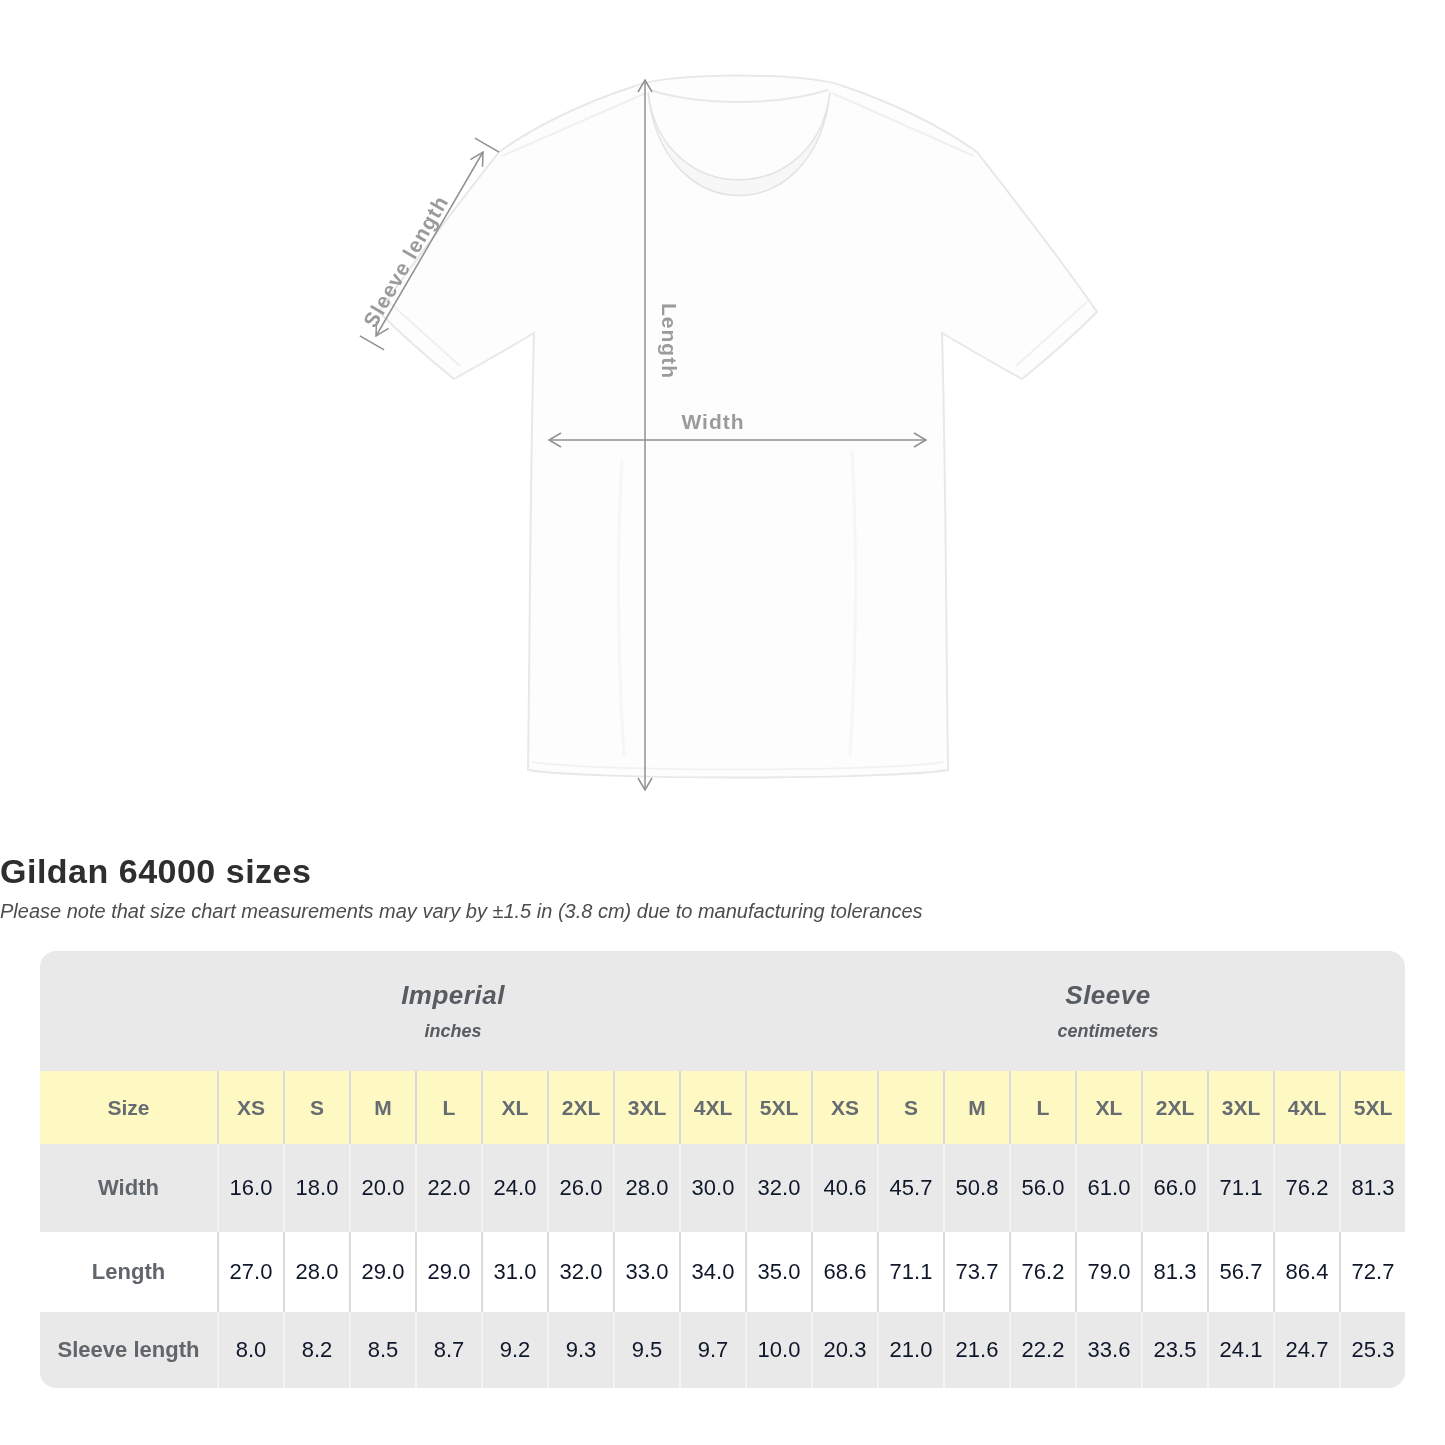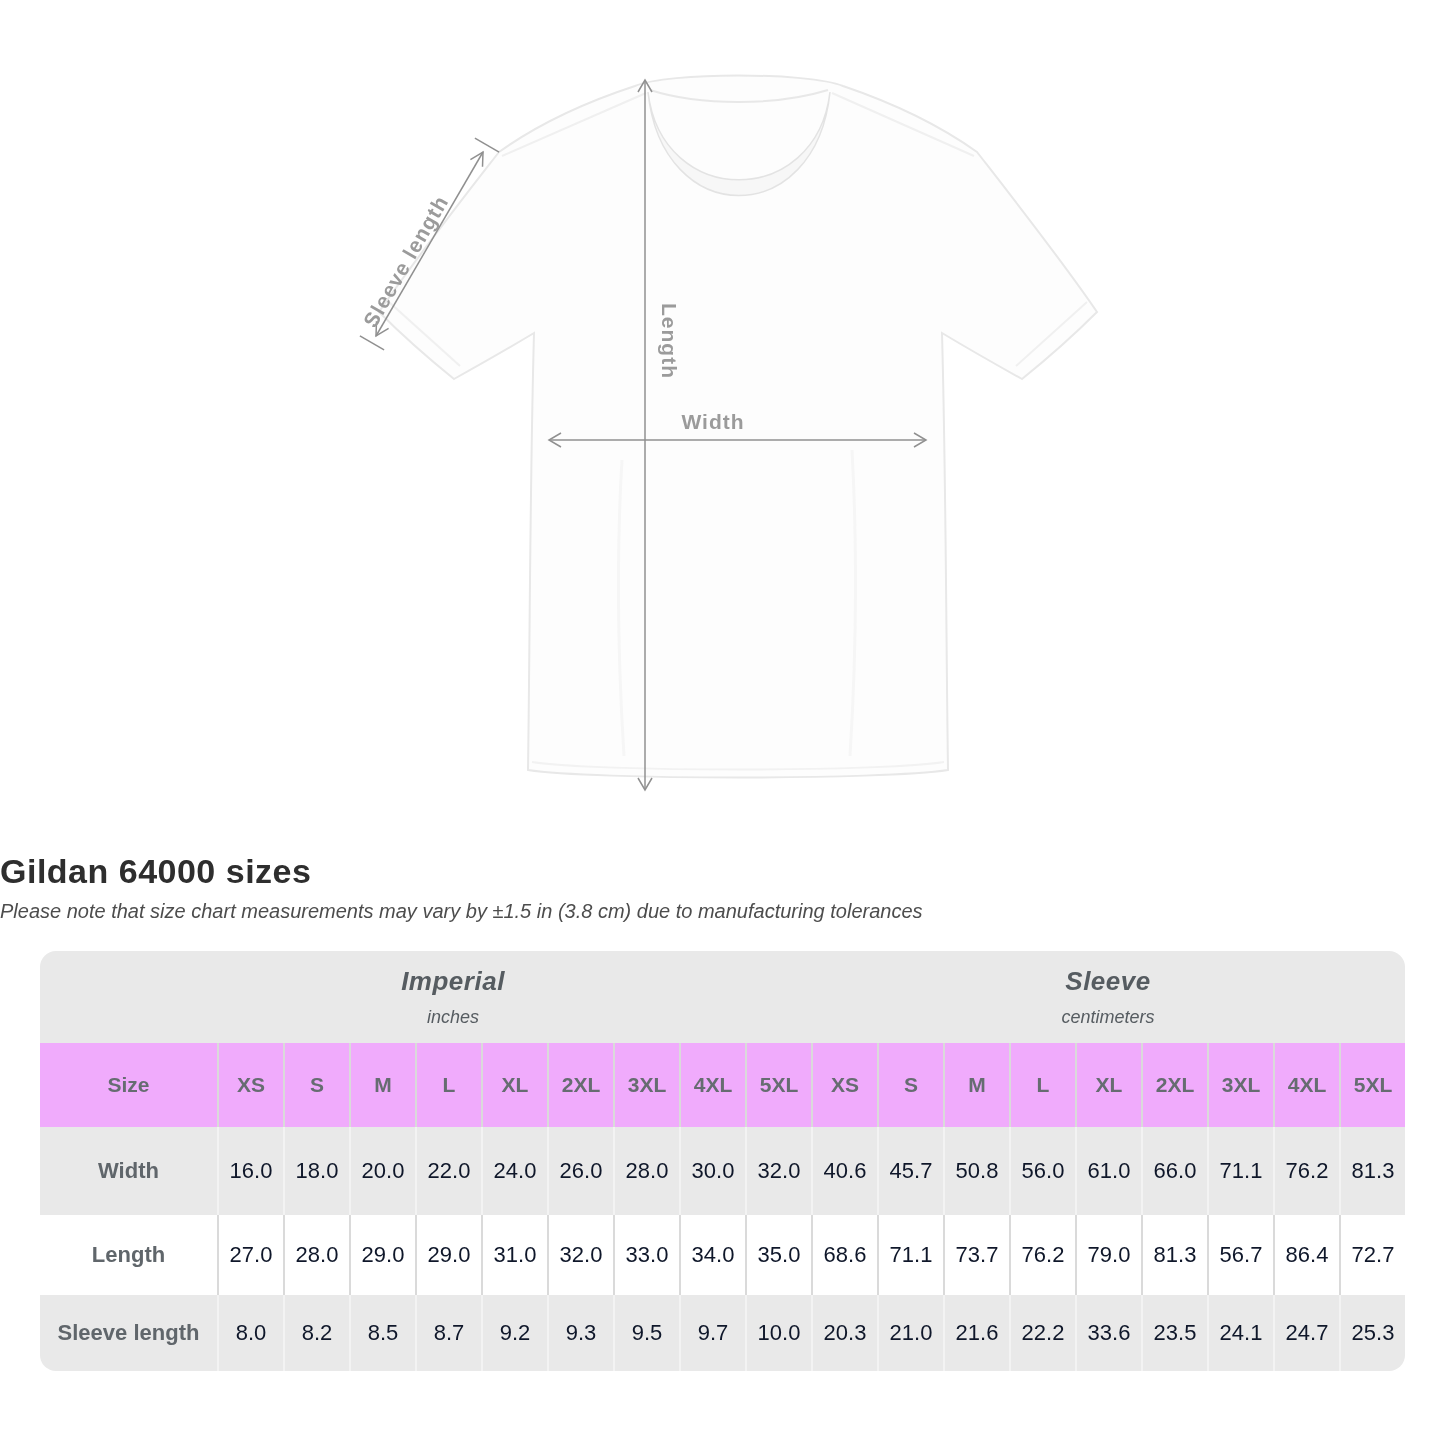--- a/index.html
+++ b/index.html
@@ -20,27 +20,27 @@
     margin:9px 0 0 0;
     font-size:20px;font-style:italic;color:#4d4d4d;
   }
   table.size-table{
     margin:28px 0 0 40px;width:1365px;
     border-collapse:separate;border-spacing:0;table-layout:fixed;
   }
   table.size-table th, table.size-table td{
     box-sizing:border-box;padding:0;text-align:center;vertical-align:middle;
   }
-  tr.band-row th{height:92px;background:#e9e9e9;vertical-align:middle;}
+  tr.band-row th{height:120px;background:#e9e9e9;vertical-align:middle;}
   th.group-imperial{border-radius:16px 0 0 0;}
   th.group-metric{border-radius:0 16px 0 0;}
   .group-label{font-size:26px;font-weight:bold;font-style:italic;color:#565c61;letter-spacing:0.5px;}
-  .group-unit{font-size:18px;font-style:italic;color:#565c61;margin-top:10px;font-weight:normal;}
+  .group-unit{font-size:18px;font-style:italic;color:#565c61;margin-top:10px;font-weight:bold;}
   th.group-imperial .group-inner{padding-left:55px;}
-  tr.size-row th{height:84px;background:#f0abfc;font-size:21px;font-weight:bold;color:#666c71;}
+  tr.size-row th{height:73px;background:#fef9c3;font-size:21px;font-weight:bold;color:#666c71;}
   tr.data-row td{font-size:22px;font-weight:normal;color:#0f172a;}
   tr.data-row th.rowlabel{font-size:22px;font-weight:bold;color:#60666b;}
   tr.row-width  > *{height:88px;}
   tr.row-length > *{height:80px;}
   tr.row-sleeve > *{height:76px;}
   tr.gray > *{background:#e9e9e9;}
   tr.white > *{background:#ffffff;}
   tr.white > *:not(:first-child){border-left:2px solid #dadada;}
   tr.gray  > *:not(:first-child){border-left:2px solid #f3f3f3;}
   tr.row-sleeve th:first-child{border-radius:0 0 0 16px;}

